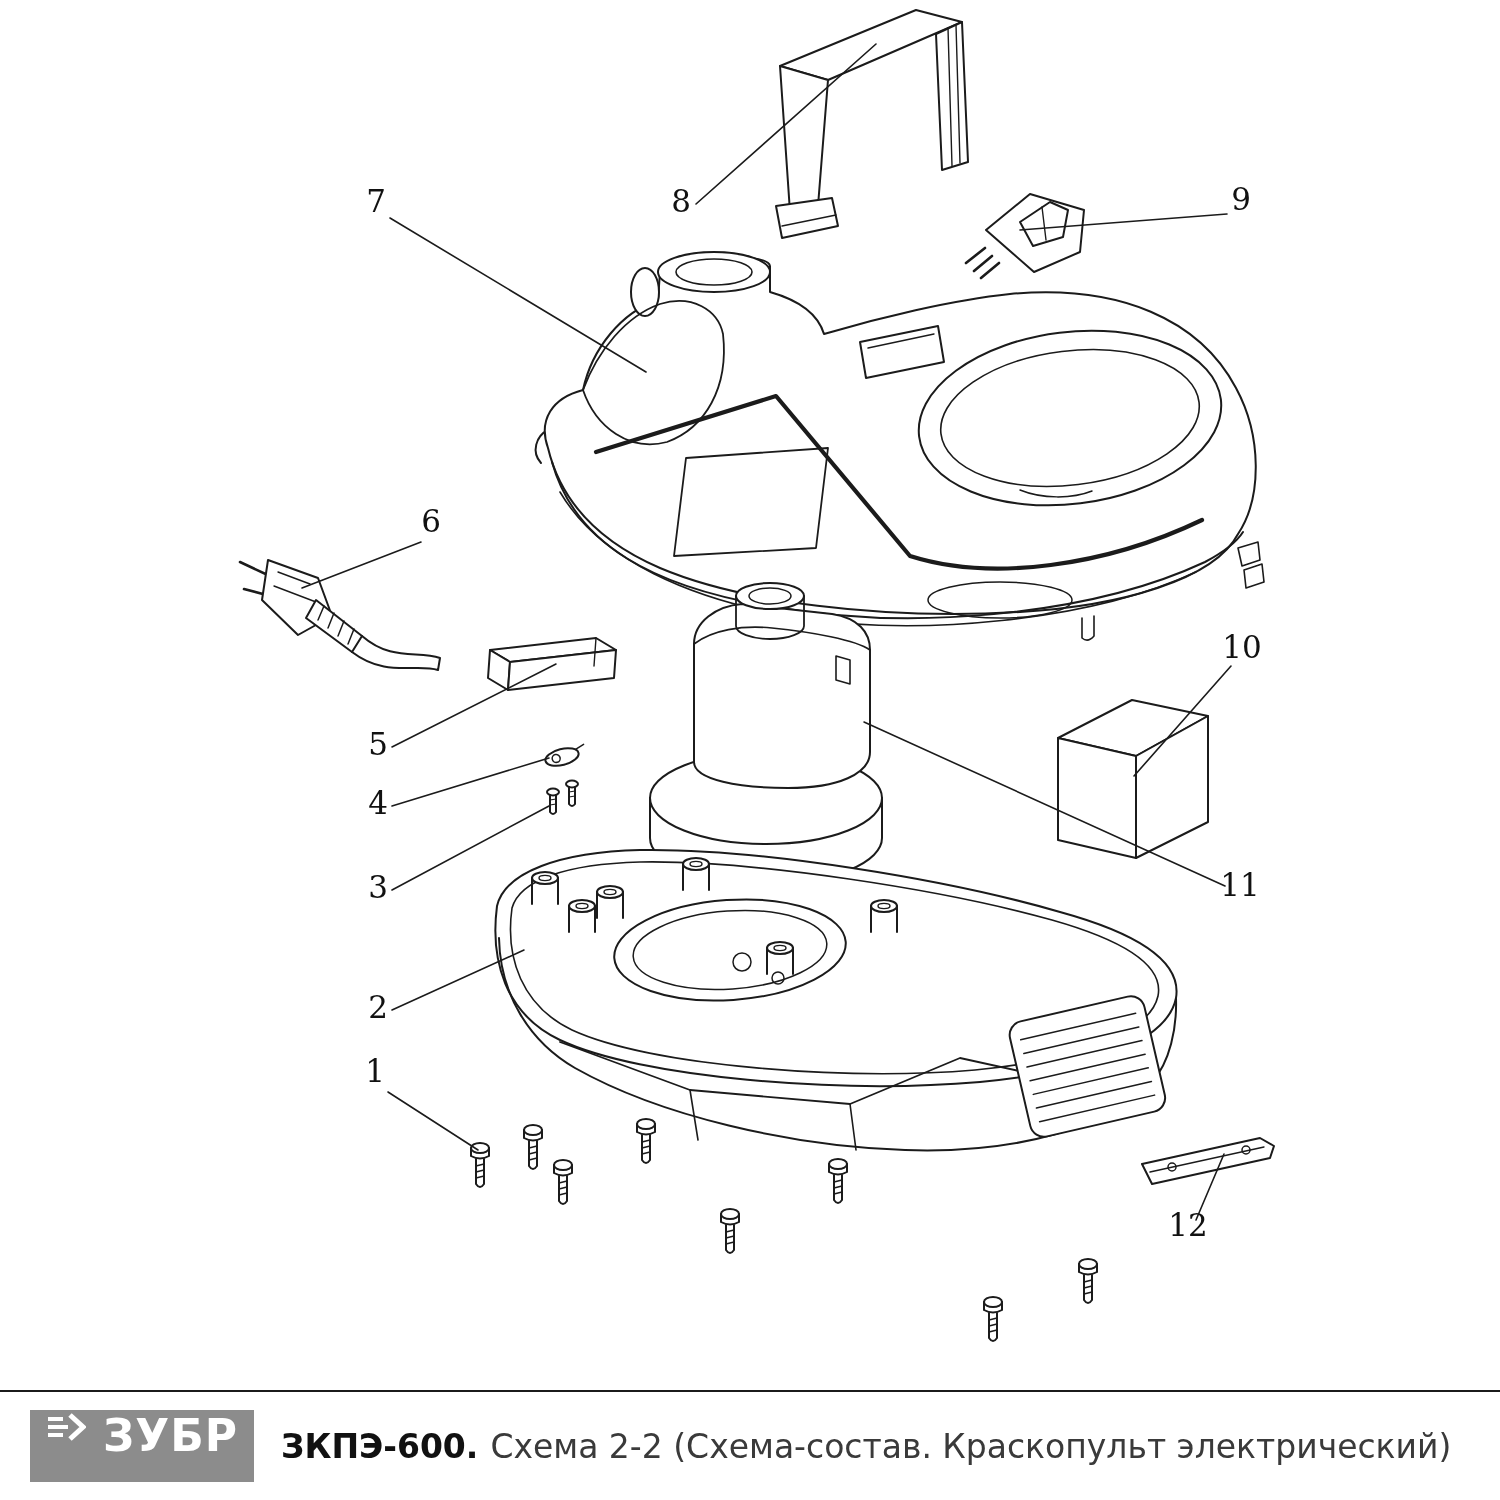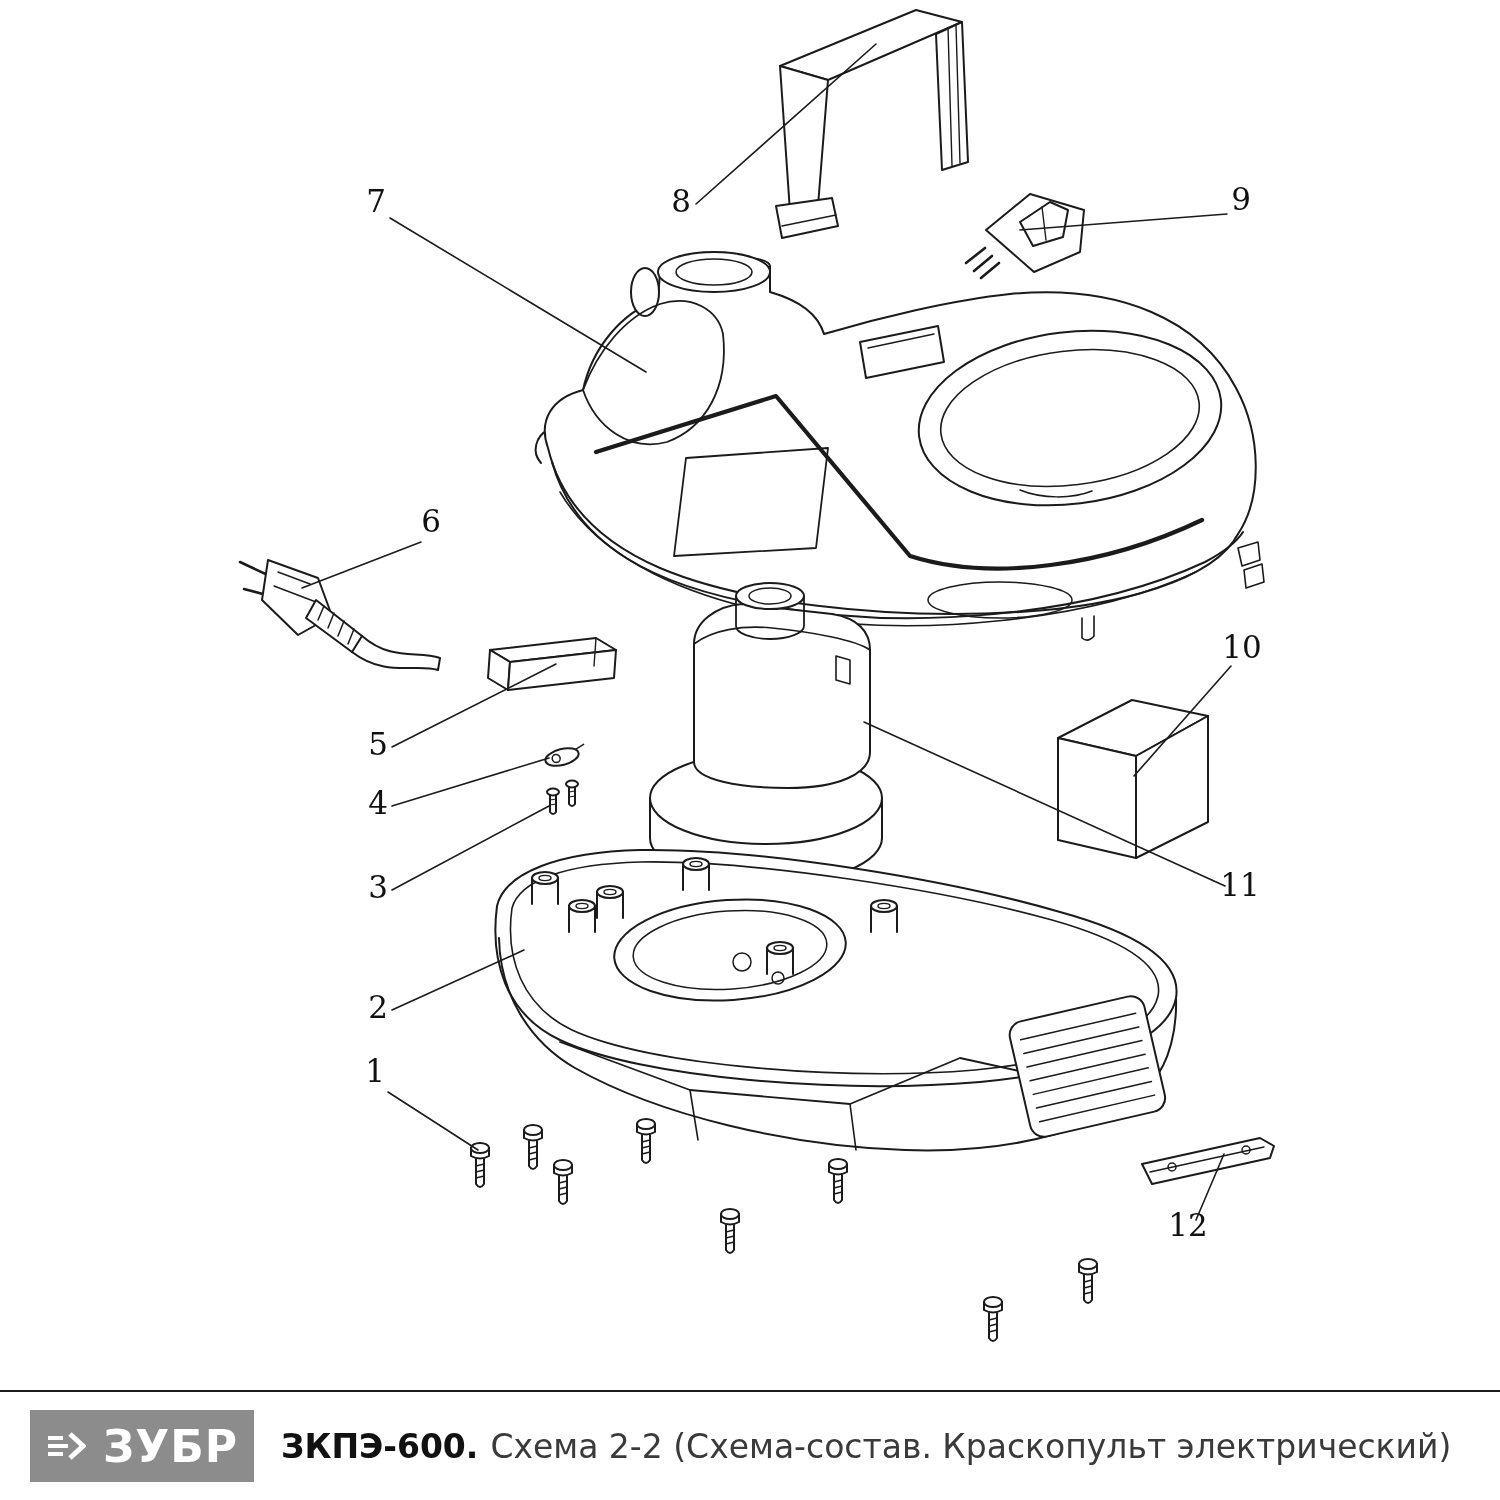--- a/index.html
+++ b/index.html
@@ -6,21 +6,21 @@
   .page{position:relative;width:1500px;height:1500px;background:#fff;overflow:hidden;
         font-family:"DejaVu Sans",sans-serif;}
   .diagram-svg{position:absolute;left:0;top:0;}
   .diagram-svg text{font-family:"DejaVu Serif",serif;font-size:31px;fill:#111;}
   .diagram-svg path,.diagram-svg ellipse,.diagram-svg circle,.diagram-svg rect,.diagram-svg line,.diagram-svg polyline{
       vector-effect:none;}
   .footer{position:absolute;left:0;top:1390px;width:1500px;height:110px;
           border-top:2px solid #1b1b1b;display:flex;align-items:center;
           box-sizing:border-box;padding-left:30px;background:#fff;}
   .logo{background:#8c8c8c;color:#fff;width:224px;height:72px;display:flex;
-        align-items:center;justify-content:center;gap:17px;font-weight:bold;
+        justify-content:center;gap:17px;font-weight:bold;
         font-size:44px;letter-spacing:1px;flex:none;}
   .caption{margin-left:27px;font-size:33px;color:#3a3a3a;white-space:nowrap;}
   .model{font-weight:bold;color:#111;margin-right:12px;}
 </style>
 </head>
 <body>
 
 <div class="page">
 
 <svg class="diagram-svg" width="1500" height="1500" viewBox="0 0 1500 1500" stroke="#1b1b1b" fill="none" stroke-width="2" stroke-linejoin="round" stroke-linecap="round">

